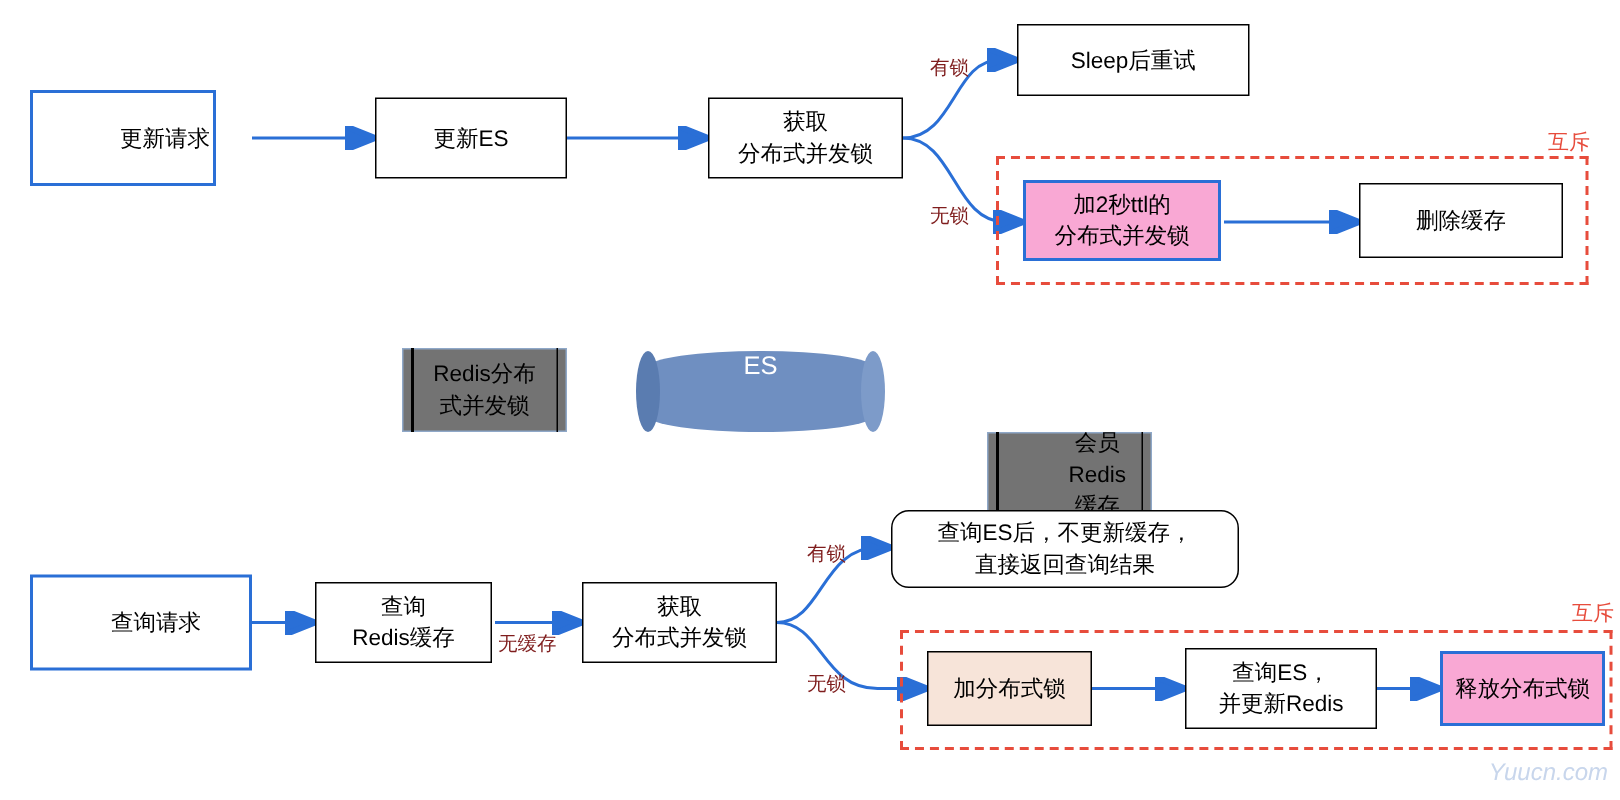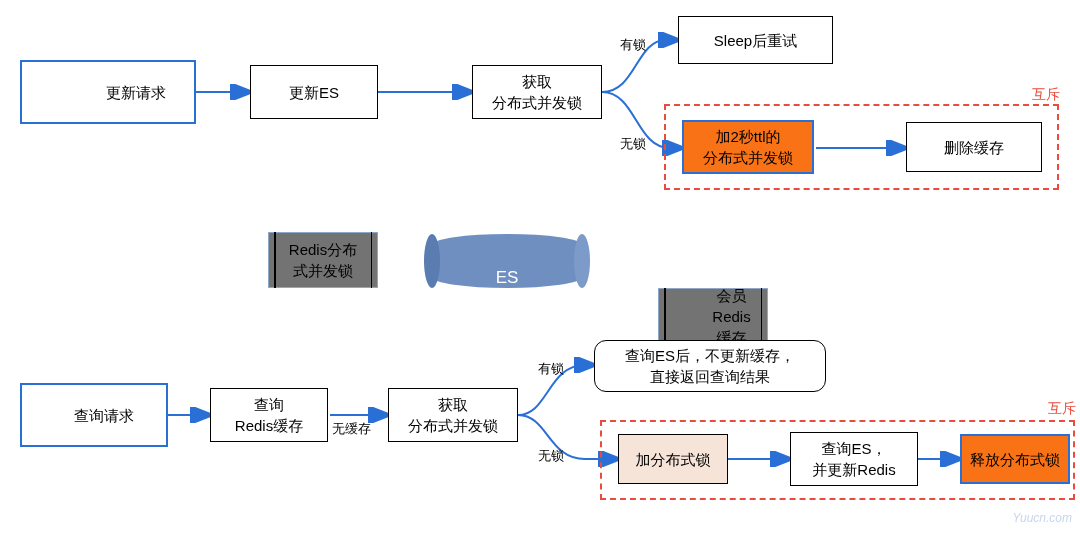--- a/index.html
+++ b/index.html
@@ -16,45 +16,45 @@
       border: 1.5px solid #000;
       display: flex;
       align-items: center;
       justify-content: center;
       text-align: center;
       line-height: 1.4;
       background: #fff;
     }
     .box.blue { border: 2px solid #2a6fd6; }
     .box.light-blue { background: #737373; border: 1.5px solid #8fa8c8; }
-    .box.light-orange { background: #f97316; border: 2px solid #2a6fd6; }
+    .box.light-orange { background: #f9a8d4; border: 2px solid #2a6fd6; }
     .box.sand { background: #f7e4d9; border: 1.5px solid #000; }
     .box.double { position: relative; padding: 0 6px; }
     .box.double::before, .box.double::after {
       content: ""; position: absolute; top: -1px; bottom: -1px; width: 1.5px; background: #000;
     }
     .box.double::before { left: 5px; }
     .box.double::after { right: 5px; }
     .dashed-red {
       position: absolute;
       border: 2px dashed #e74c3c;
       background: transparent;
     }
     .label {
       position: absolute;
       font-size: 13px;
-      color: #000000;
+      color: #7f1d1d;
     }
     .red-label { color: #e74c3c; font-size: 14px; font-family: Liberation Mono, monospace; }
     .cylinder {
       position: absolute;
       background: #6f8fc1;
       color: #fff;
       display: flex;
-      align-items: flex-end;
+      align-items: flex-start;
       justify-content: center;
       border-radius: 50% / 20%;
       font-size: 17px;
     }
     .cylinder::before {
       content: "";
       position: absolute;
       left: -8px; top: 0; bottom: 0; width: 16px;
       background: #5a7cb0;
       border-radius: 50%;
@@ -63,21 +63,21 @@
       content: "";
       position: absolute;
       right: -8px; top: 0; bottom: 0; width: 16px;
       background: #7d9bc9;
       border-radius: 50%;
     }
     .person {
       position: absolute;
       width: 44px; height: 56px;
     }
-    .wm { position: absolute; right: 8px; bottom: 8px; color: #c8d6ec; font-size: 12px; font-style: italic; }
+    .wm { position: absolute; right: 8px; bottom: 8px; color: #c8d6ec; font-size: 16px; font-style: italic; }
     svg.conn { position: absolute; top: 0; left: 0; width: 1080px; height: 533px; pointer-events: none; }
     svg.conn path { stroke: #2a6fd6; stroke-width: 2; fill: none; }
     svg.conn .arrow { fill: #2a6fd6; }
     svg.person-svg { width: 44px; height: 56px; }
   </style>
 </head>
 <body>
 
 <svg class="conn">
   <defs>
@@ -100,21 +100,21 @@
   <path d="M918,459 L958,459" marker-end="url(#ah)"></path>
 </svg>
 
 <div class="person" style="left:28px; top:64px;">
   <svg class="person-svg" viewBox="0 0 44 56">
     <ellipse cx="22" cy="10" rx="8" ry="8" fill="#8fa8c8" stroke="#5a7cb0"></ellipse>
     <path d="M6,40 C6,20 38,20 38,40 Z" fill="#8fa8c8" stroke="#5a7cb0"></path>
     <rect x="4" y="38" width="36" height="14" fill="#d4e0ec" stroke="#5a7cb0"></rect>
   </svg>
 </div>
-<div class="box blue" style="left:20px; top:60px; width:176px; height:64px; padding-left:56px;">
+<div class="box blue" style="left:20px; top:60px; width:124px; height:64px; padding-left:56px;">
   <span>更新请求</span>
 </div>
 <div class="box" style="left:250px; top:65px; width:128px; height:54px;">
   <span>更新ES</span>
 </div>
 <div class="box" style="left:472px; top:65px; width:130px; height:54px; white-space:pre-line;">
   <span>获取
 分布式并发锁</span>
 </div>
 <div class="label" style="left:620px; top:36px;">有锁</div>

